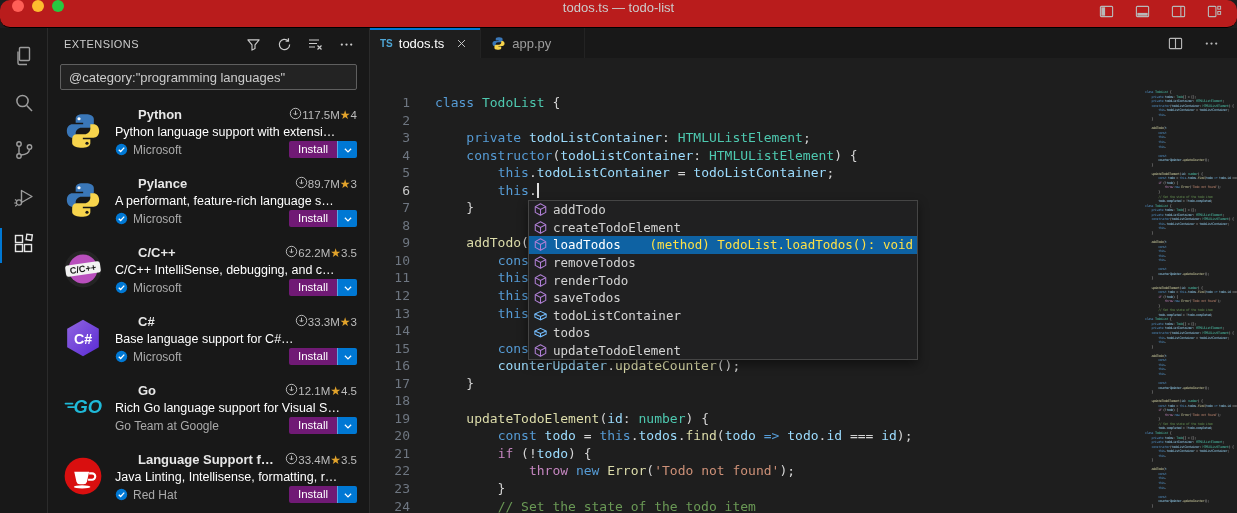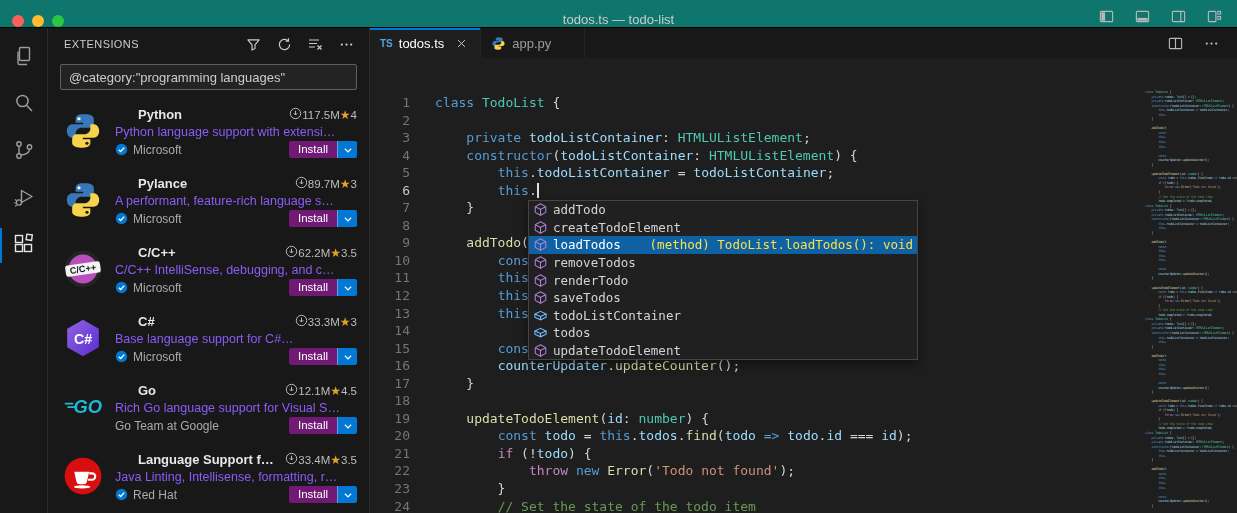--- a/index.html
+++ b/index.html
@@ -1,22 +1,22 @@
 <!DOCTYPE html>
 <html><head>
 <meta charset="utf-8">
 <style>
   * { margin:0; padding:0; box-sizing:border-box; }
   html,body { width:1237px; height:513px; overflow:hidden; background:#1e1e1e;
     font-family:"Liberation Sans", sans-serif; -webkit-font-smoothing:antialiased; }
   .window { width:1237px; height:513px; display:flex; flex-direction:column; }
 
   
-  .titlebar { height:28px; background:#0f766e; border-bottom:1px solid #000;
-    display:flex; align-items:flex-end; position:relative; flex:0 0 28px; }
+  .titlebar { height:28px; background:#b91c1c; border-bottom:1px solid #000;
+    display:flex; align-items:flex-start; position:relative; flex:0 0 28px;border-radius:10px; }
   .traffic { display:flex; gap:8px; margin-left:12px; }
   .tl { width:12px; height:12px; border-radius:50%; }
   .titlebar-title { position:absolute; left:0; right:0; text-align:center;
     color:#cccccc; font-size:13px; pointer-events:none; }
   .tb-actions { margin-left:auto; display:flex; gap:14px; margin-right:12px; z-index:2; }
   .tb-actions svg { display:block; }
 
   
   .main { flex:1; display:flex; min-height:0; }
 
@@ -45,21 +45,21 @@
   .ext-item { height:69px; display:flex; gap:11px; padding:8px 12px 8px 14px; cursor:pointer; }
   .ext-icon { width:42px; height:42px; flex:0 0 42px; margin-top:4px; display:flex;
     align-items:center; justify-content:center; }
   .ext-body { flex:1; min-width:0; display:flex; flex-direction:column; justify-content:space-between; padding:1px 0; }
   .ext-row1 { display:flex; align-items:center;padding-left:23px; }
   .ext-name { color:#e7e7e7; font-weight:bold; font-size:13px; white-space:nowrap;
     overflow:hidden; text-overflow:ellipsis; }
   .ext-stats { margin-left:auto; display:flex; align-items:center; gap:0; color:#bcbcbc;
     font-size:11.5px; white-space:nowrap; padding-left:6px; }
   .ext-star { color:#e2a32b; font-size:12px; }
-  .ext-desc { color:#8b5cf6; font-size:12.5px; white-space:nowrap; overflow:hidden;
+  .ext-desc { color:#ffffff; font-size:12.5px; white-space:nowrap; overflow:hidden;
     text-overflow:ellipsis; }
   .ext-row3 { display:flex; align-items:center; gap:5px; }
   .ext-pub { color:#aaaaaa; font-size:12px; white-space:nowrap; }
   .install-wrap { margin-left:auto; display:flex; }
   .install-btn { background:#701a75; color:#ffffff; font-size:11.5px; padding:2px 9px 3px;
     border:none; border-radius:2px 0 0 2px; cursor:pointer; font-family:"Liberation Sans",sans-serif; }
   .install-dd { background:#0078d4; border-left:1px solid rgba(255,255,255,.35);
     border-radius:0 2px 2px 0; width:20px; display:flex; align-items:center; justify-content:center; cursor:pointer; }
 
   

